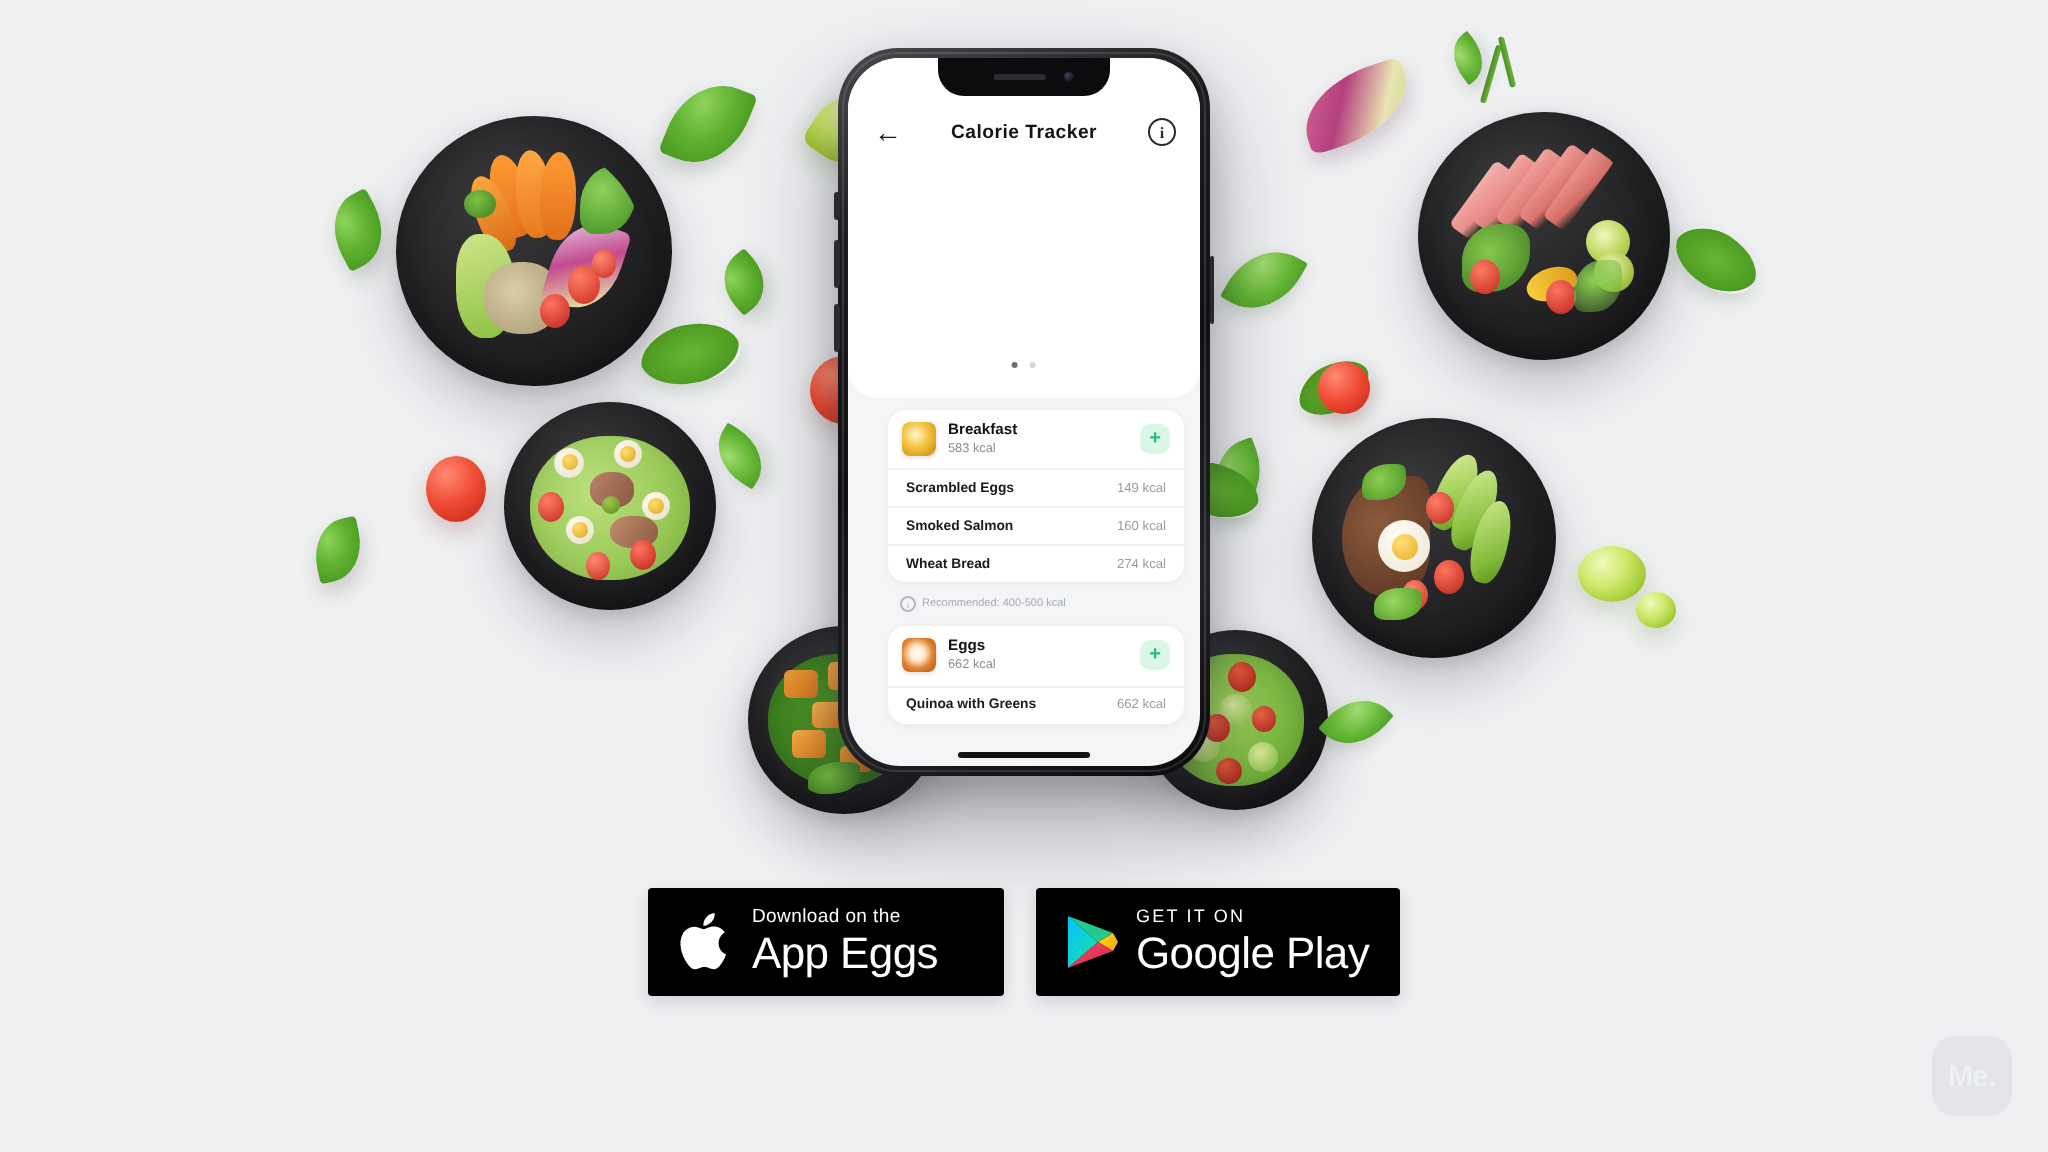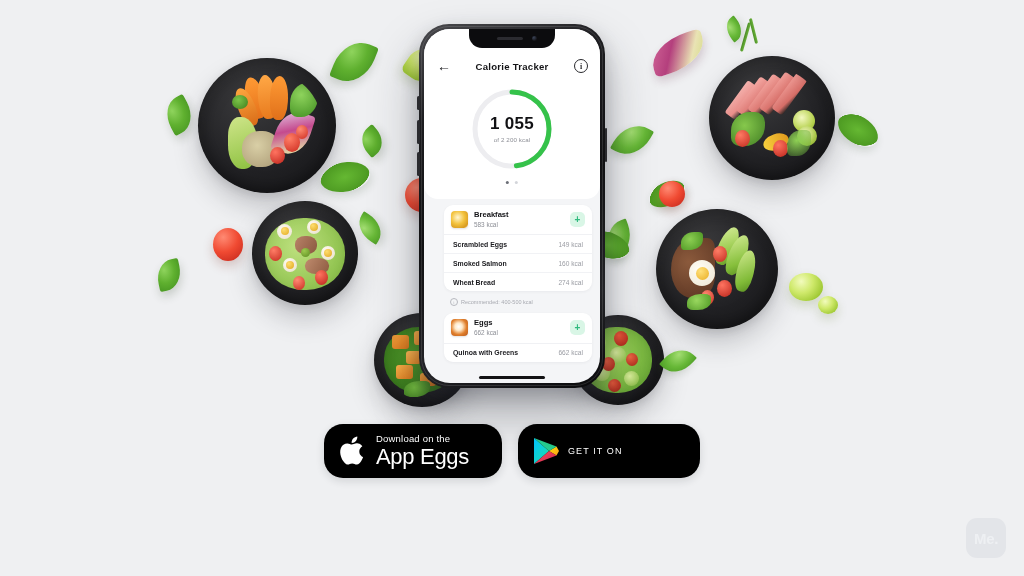--- a/index.html
+++ b/index.html
@@ -191,23 +191,24 @@
     position:absolute;bottom:4.5px;left:50%;transform:translateX(-50%);
     width:66px;height:2.6px;border-radius:2px;background:#121214;z-index:8;
   }
 
   
   .badges{
     position:absolute;top:424px;left:50%;transform:translateX(-50%);
     display:flex;gap:16px;z-index:30;
   }
   .badge{
-    background:#000;border-radius:19px;height:54px;box-sizing:border-box;
+    background:#000;border-radius:2px;height:54px;box-sizing:border-box;
     display:flex;align-items:center;gap:8px;padding:0 14px;
     box-shadow:0 3px 8px rgba(30,35,45,.14);
+    margin-top:20px;
   }
   .badge-apple{width:178px;}
   .badge-google{width:182px;}
   .badge-text{display:flex;flex-direction:column;justify-content:center;color:#fff;}
   .badge-small{font-size:9.5px;letter-spacing:.2px;line-height:1;}
   .badge-small.caps{font-size:9px;letter-spacing:1.1px;}
   .badge-big{font-size:22px;line-height:1.05;margin-top:2px;letter-spacing:-.3px;}
   .apple-glyph{width:30px;height:34px;position:relative;flex:0 0 auto;}
   .gp-glyph{width:28px;height:30px;flex:0 0 auto;}
 
@@ -372,30 +373,20 @@
       </div>
 
       <div class="top-card">
 
         <div class="app-bar">
           <div class="back-btn">←</div>
           <div class="app-title">Calorie Tracker</div>
           <div class="info-btn">i</div>
         </div>
 
-        <div class="ring-wrap">
-          <svg width="86" height="86" viewBox="0 0 86 86" aria-hidden="true">
-            <circle cx="43" cy="43" r="37" fill="none" stroke="#ededf0" stroke-width="5"></circle>
-            <circle id="ring-progress" cx="43" cy="43" r="37" fill="none" stroke="#35c24a" stroke-width="5" stroke-linecap="round" transform="rotate(-90 43 43)" stroke-dasharray="232.48" stroke-dashoffset="120.89"></circle>
-          </svg>
-          <div class="ring-center">
-            <div class="kcal-now">1 055</div>
-            <div class="kcal-of">of 2 200 kcal</div>
-          </div>
-        </div>
 
         <div class="dots">
           <div class="dot on"></div>
           <div class="dot"></div>
         </div>
       </div>
 
       <div class="meals">
 
         <div class="meal-card">
@@ -483,20 +474,21 @@
             </linearGradient>
           </defs>
           <path d="M2 2 L17 15 L2 28 Z" fill="url(#gpA)"></path>
           <path d="M17 15 L24.5 10.5 L27 15 L24.5 19.5 Z" fill="url(#gpB)"></path>
           <path d="M2 2 L24.5 10.5 L17 15 Z" fill="url(#gpD)"></path>
           <path d="M2 28 L24.5 19.5 L17 15 Z" fill="url(#gpC)"></path>
         </svg>
       </div>
       <div class="badge-text">
         <span class="badge-small caps">GET IT ON</span>
+        <span class="badge-big">Google Play</span>
       </div>
     </div>
   </div>
 
 
   <div class="wm">Me.</div>
 
 </div>
 
 </body></html>

